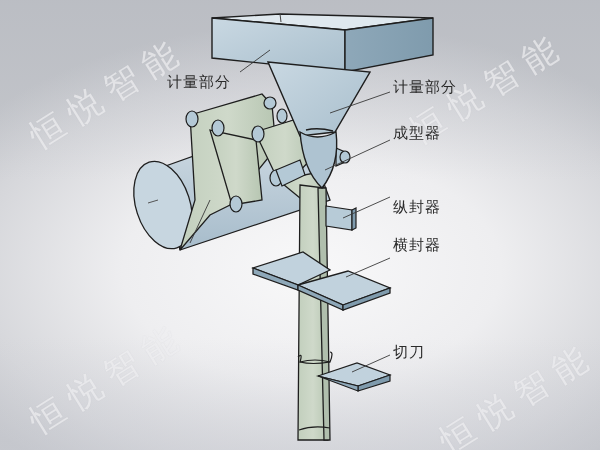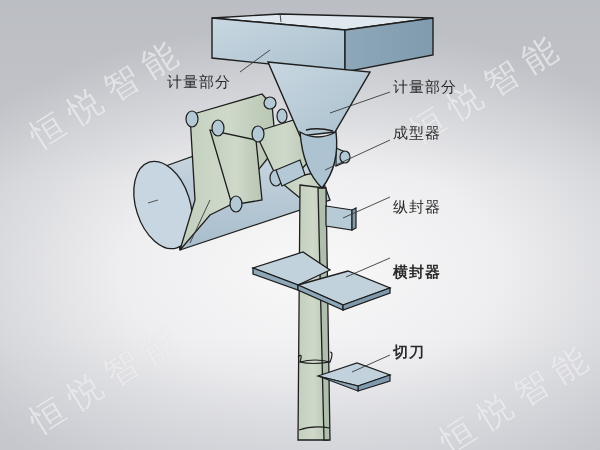--- a/index.html
+++ b/index.html
@@ -130,16 +130,16 @@
       <line x1="190" y1="243" x2="210" y2="200"></line>
       <line x1="390" y1="258" x2="346" y2="277"></line>
       <line x1="390" y1="355" x2="352" y2="372"></line>
     </g>
   </svg>
 
   <div class="label" style="left:167px; top:73px;">计量部分</div>
   <div class="label" style="left:393px; top:78px;">计量部分</div>
   <div class="label" style="left:393px; top:124px;">成型器</div>
   <div class="label" style="left:393px; top:198px;">纵封器</div>
-  <div class="label" style="left:393px; top:263px;font-weight:bold;">横封器</div>
-  <div class="label" style="left:393px; top:343px;font-weight:bold;">切刀</div>
+  <div class="label" style="left:393px; top:236px;">横封器</div>
+  <div class="label" style="left:393px; top:343px;">切刀</div>
 
 </div>
 
 </body></html>

